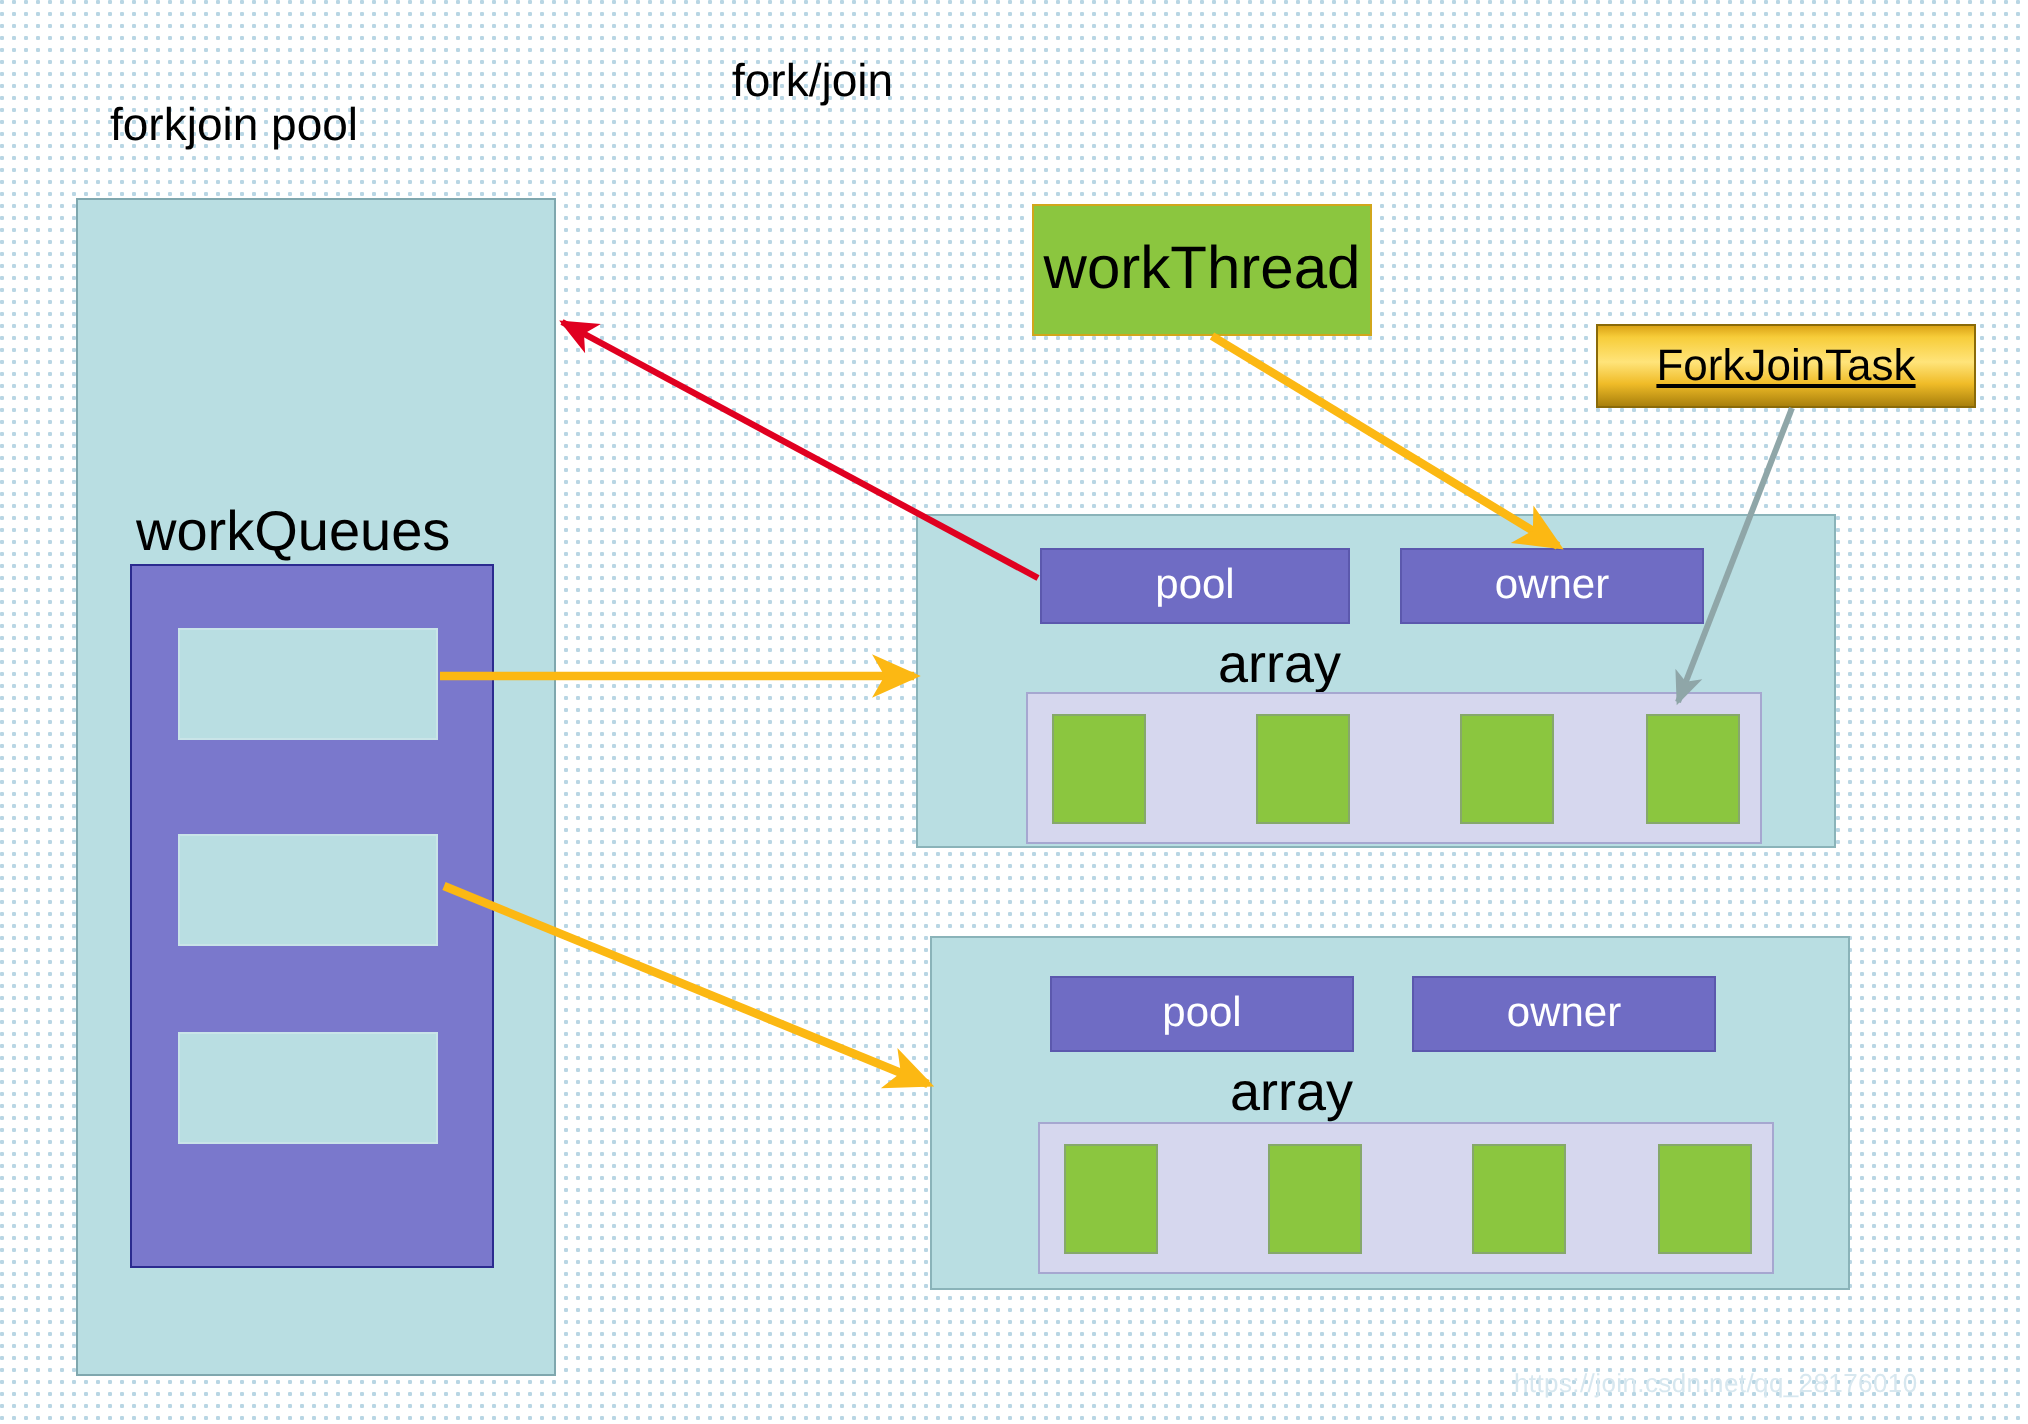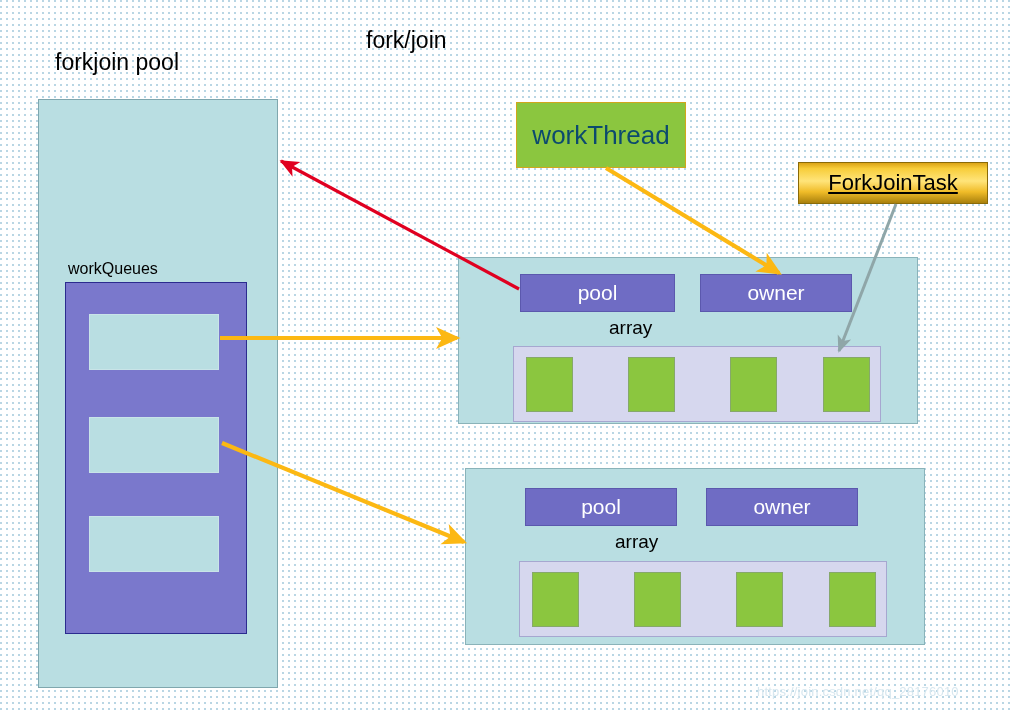--- a/index.html
+++ b/index.html
@@ -28,27 +28,26 @@
   #title-forkjoin {
     left: 366px; top: 27px;
     font-size: 23px;
   }
   #label-forkjoin-pool {
     left: 55px; top: 49px;
     font-size: 23px;
   }
   #label-workqueues {
     left: 68px; top: 250px;
-    font-size: 16px;
-    margin-top: 10px;
+    font-size: 28px;
   }
   .array-caption {
     position: absolute;
     color: #000000;
-    font-size: 19px;
+    font-size: 27px;
     white-space: nowrap;
   }
 
   
   #forkjoin-pool-box {
     position: absolute;
     left: 38px; top: 99px;
     width: 240px; height: 589px;
     background: #b9dee2;
     border: 1px solid #7fa7ae;
@@ -82,22 +81,22 @@
     left: 516px; top: 102px;
     width: 170px; height: 66px;
     background: #8bc63f;
     border: 1px solid #d1a61b;
     box-sizing: border-box;
     display: flex;
     align-items: center;
     justify-content: center;
   }
   #workthread-box span {
-    font-size: 26px;
-    color: #0c4a6e;
+    font-size: 30px;
+    color: #000000;
   }
 
   
   #forkjointask-box {
     position: absolute;
     left: 798px; top: 162px;
     width: 190px; height: 42px;
     background: linear-gradient(to bottom,
         #dba417 0%, #f7cd3a 14%, #ffe47a 45%,
         #f0bc28 72%, #a9800c 100%);

